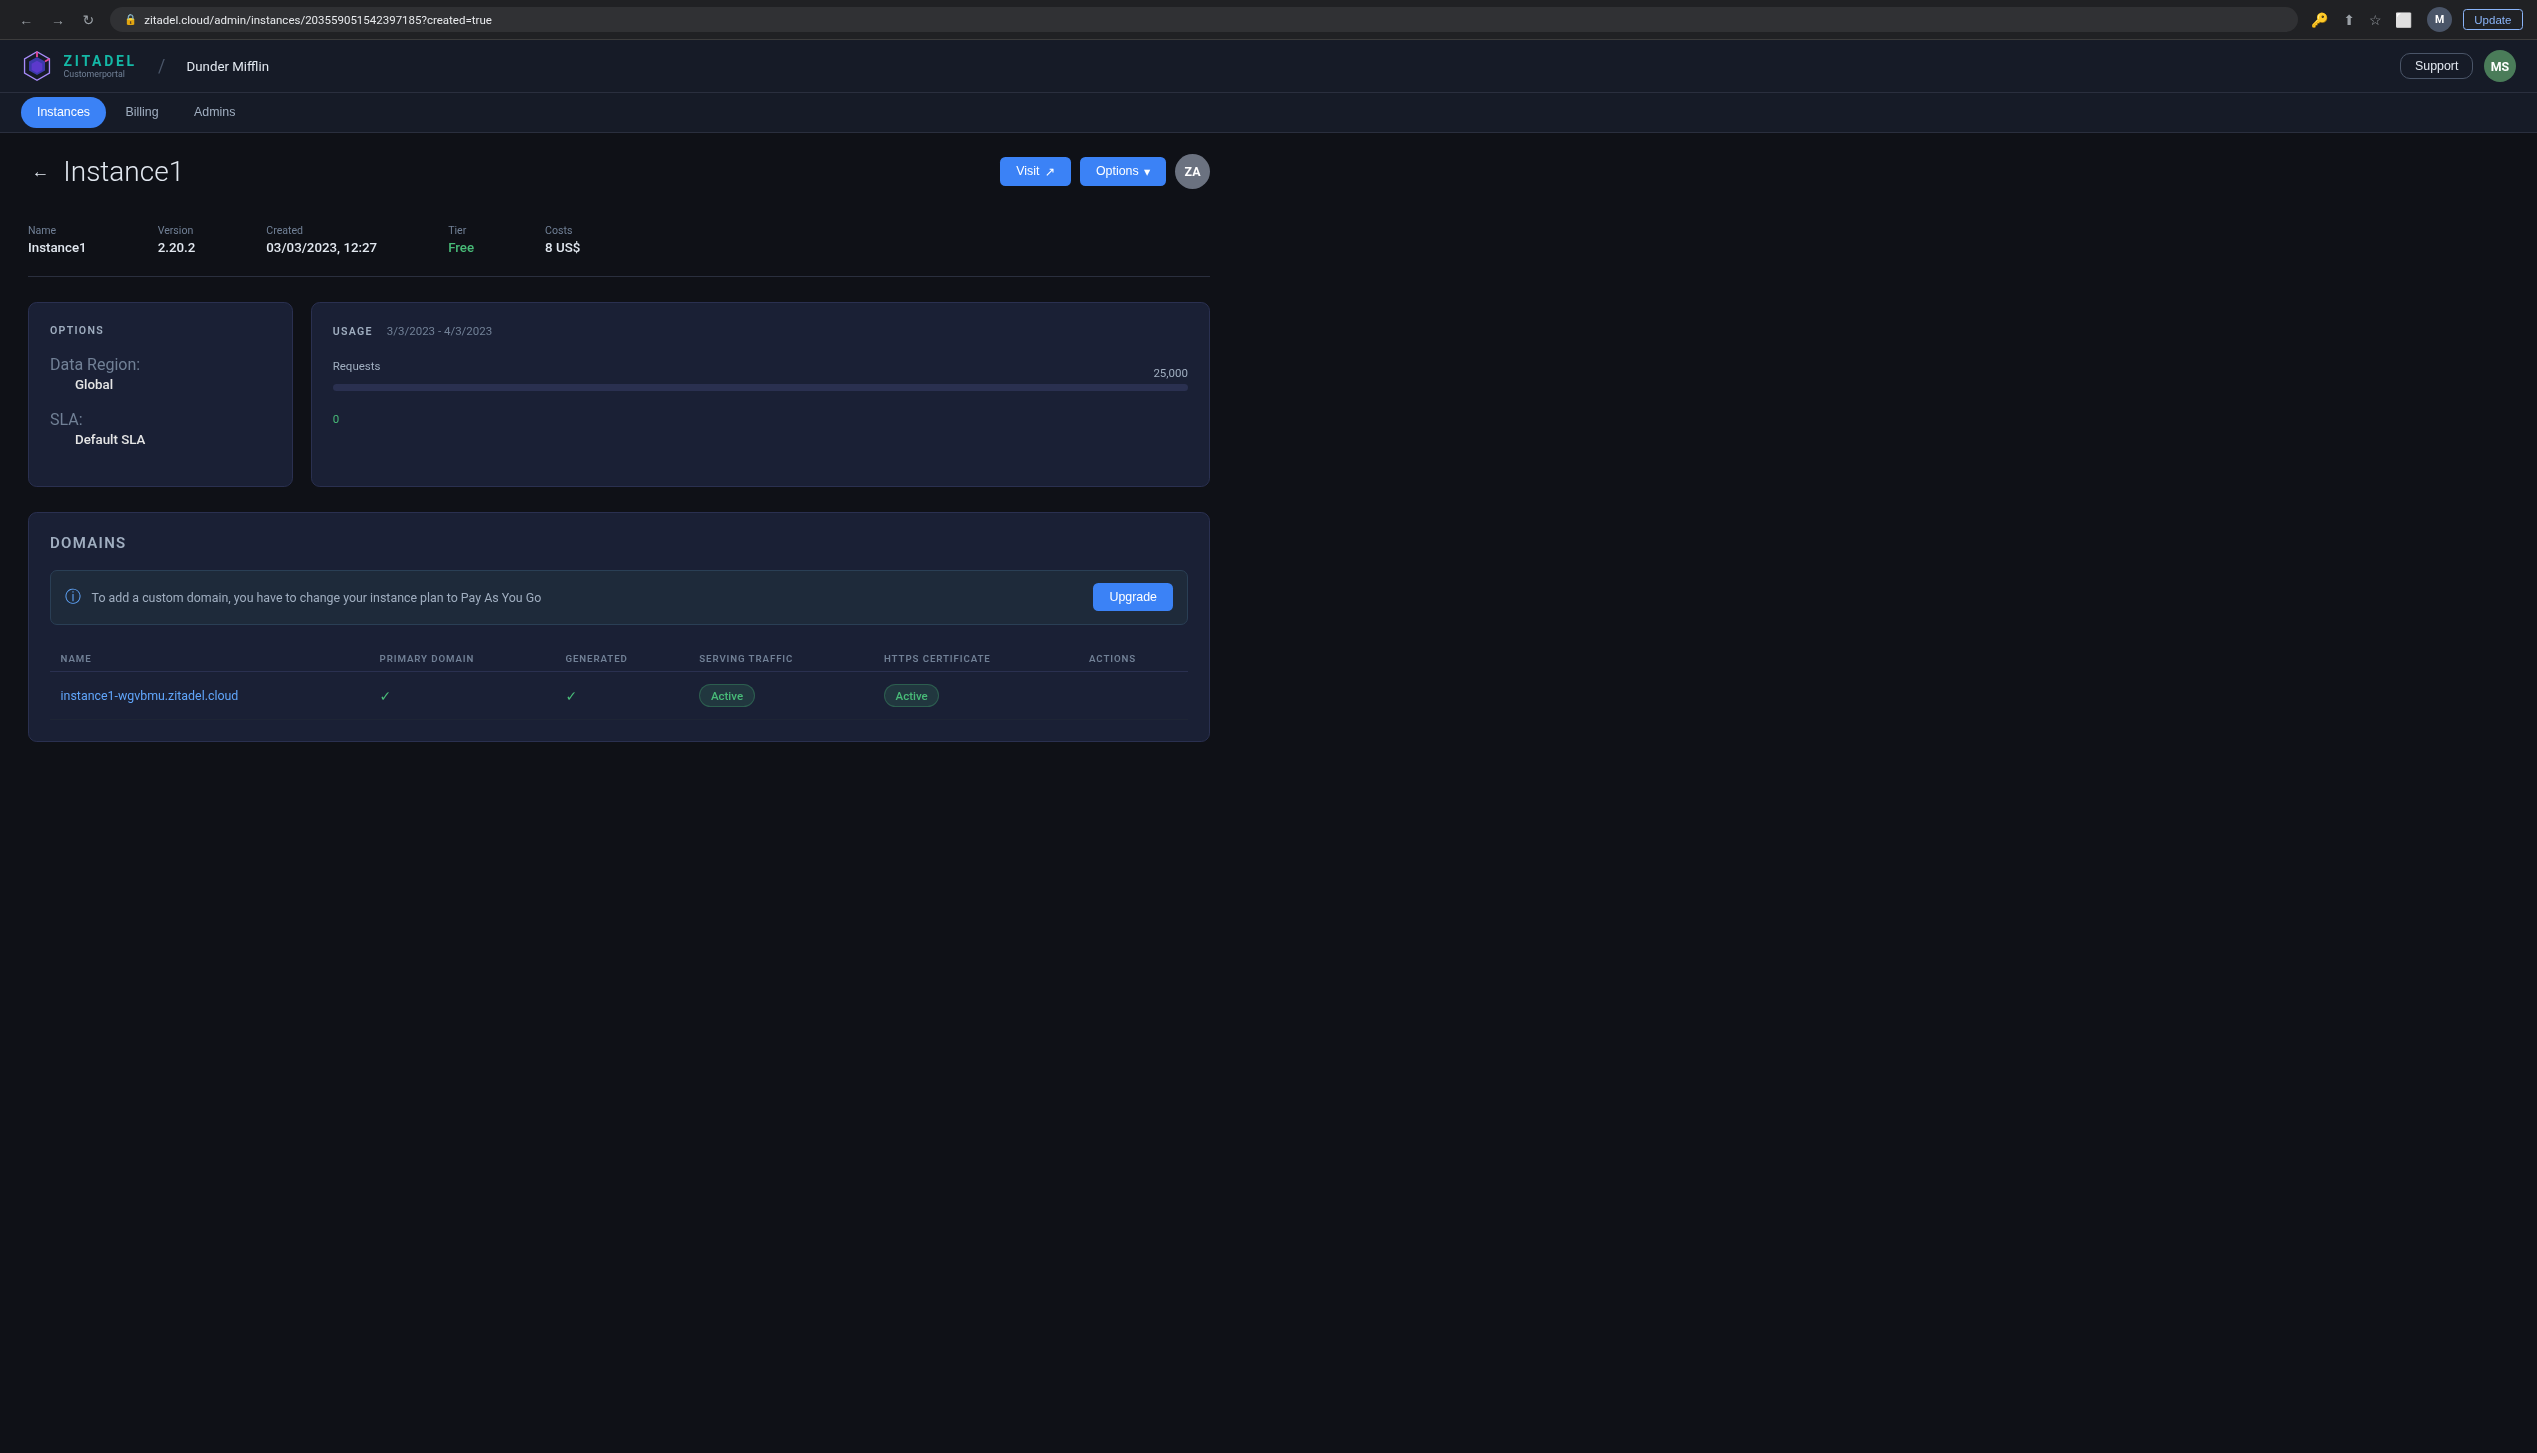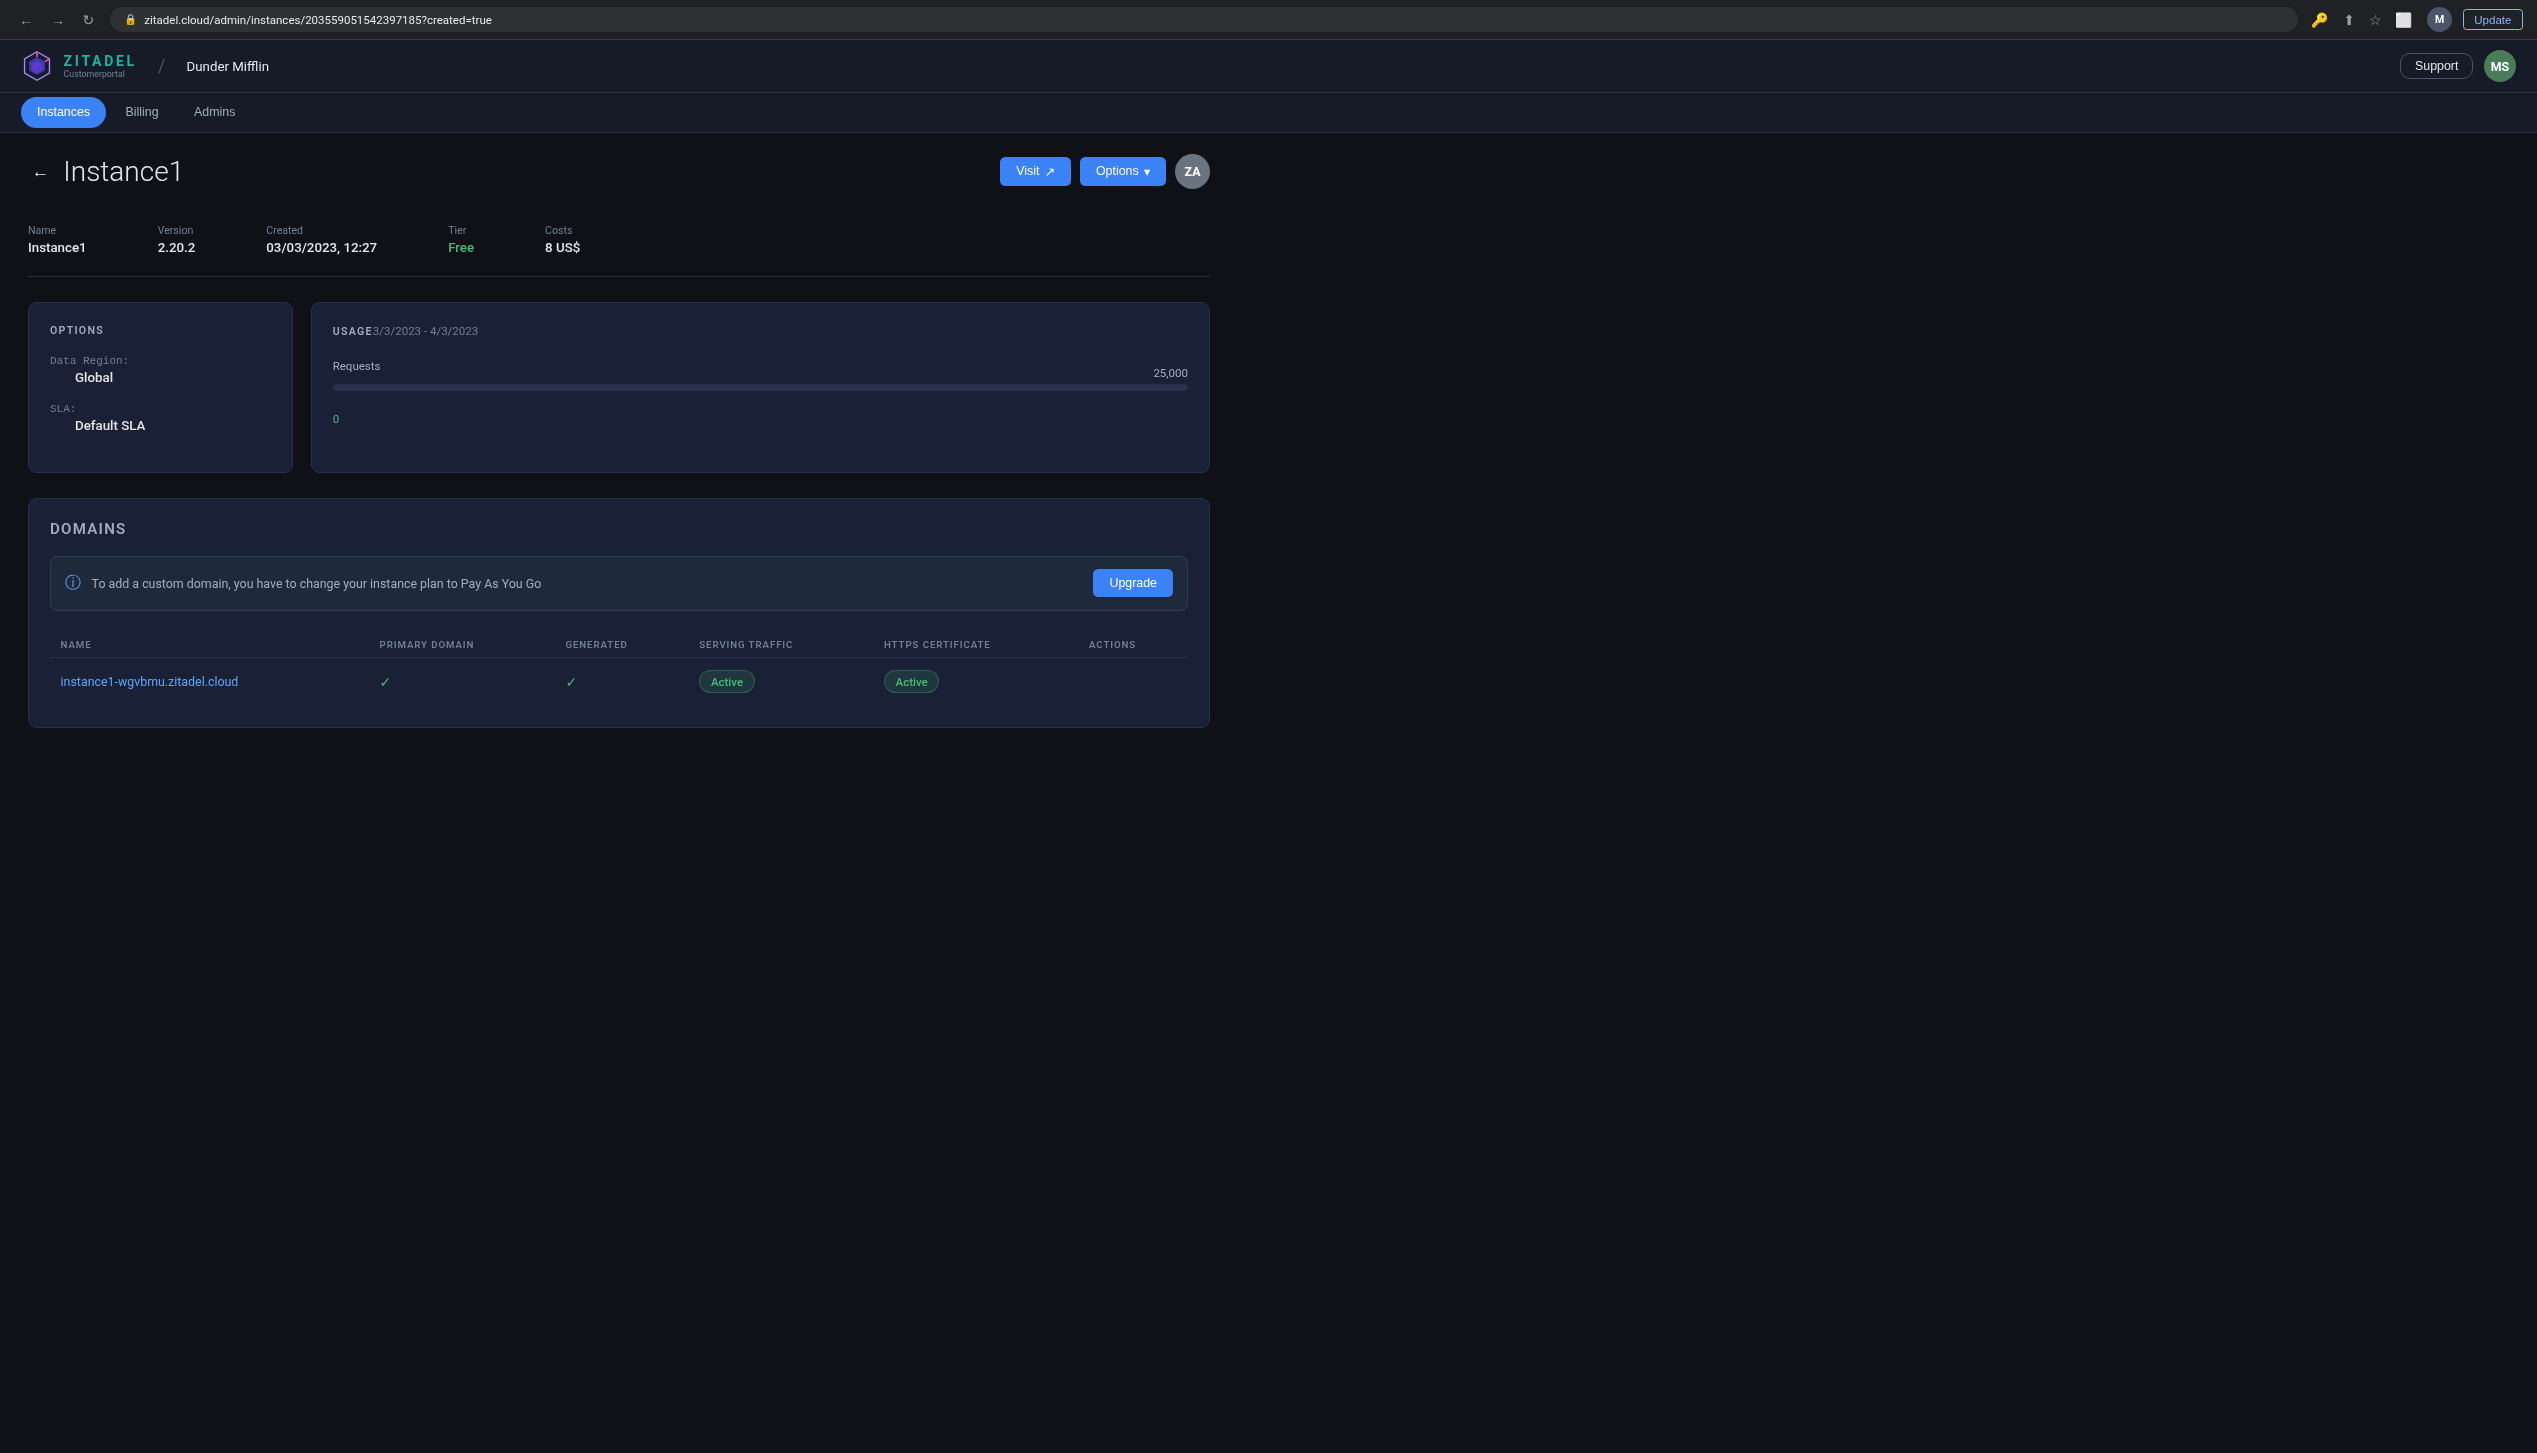--- a/index.html
+++ b/index.html
@@ -278,43 +278,43 @@
       font-weight: 600;
       letter-spacing: 1.3px;
       color: #a0aec0;
       margin-bottom: 17.7px;
       text-transform: uppercase;
     }
     .option-item {
       margin-bottom: 17.7px;
     }
     .option-label {
-      font-size: 11px;
+      font-size: 16px;
       color: #718096;
       margin-bottom: 3.5px;
-      font-family: Liberation Mono, monospace;
     }
     .option-value {
       font-size: 13.3px;
       color: #e5e5e5;
       font-weight: 500;
       margin-left: 25px;
     }
 
     
     .usage-card {
       background: #1a2035;
       border-radius: 8.8px;
       padding: 21px;
       flex: 1;
       border: 0.9px solid #2a3050;
     }
     .usage-header {
       display: flex;
       align-items: center;
+      gap: 14px;
       margin-bottom: 21px;
       text-align: right;
     }
     .usage-title {
       font-size: 10.6px;
       font-weight: 600;
       letter-spacing: 1.3px;
       color: #a0aec0;
       text-transform: uppercase;
     }

